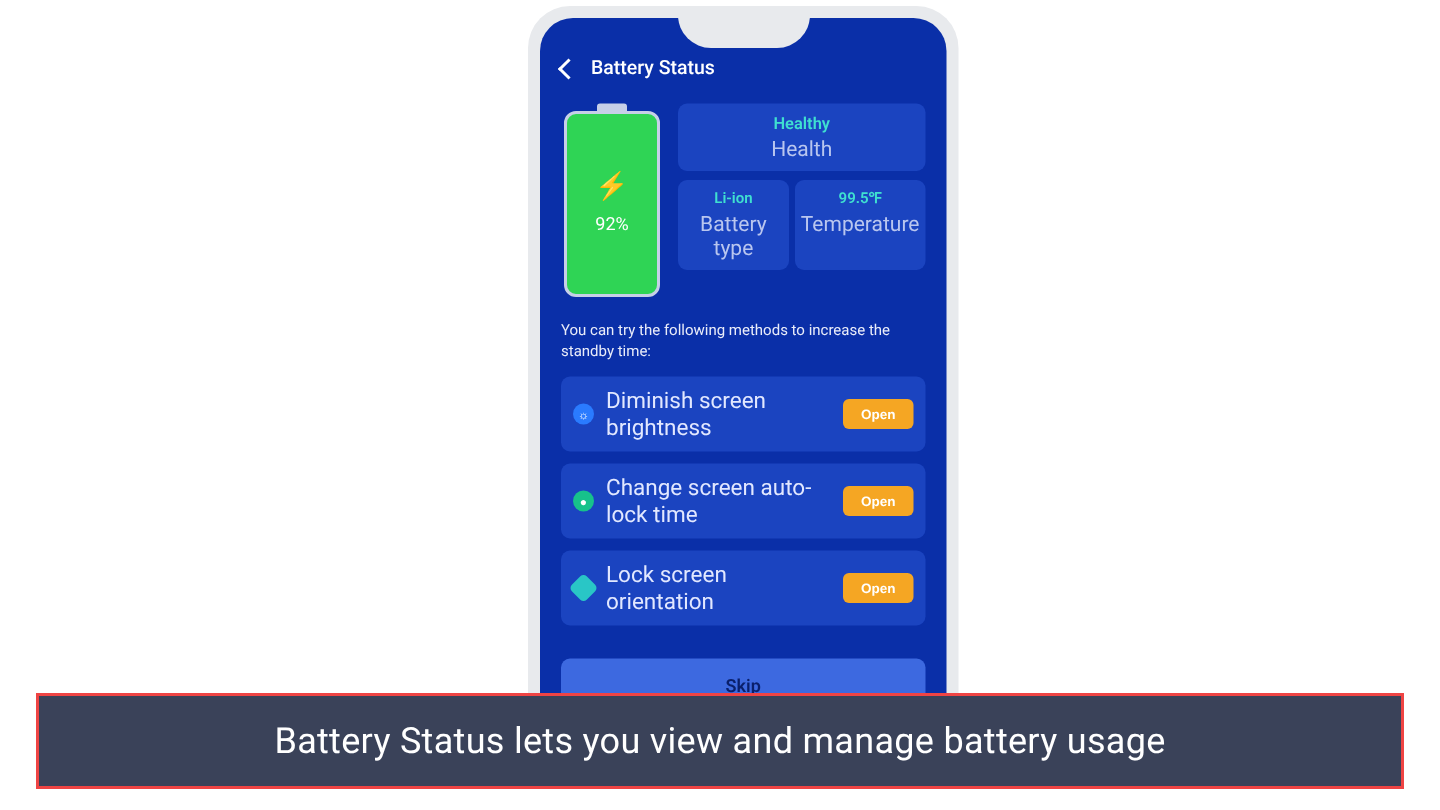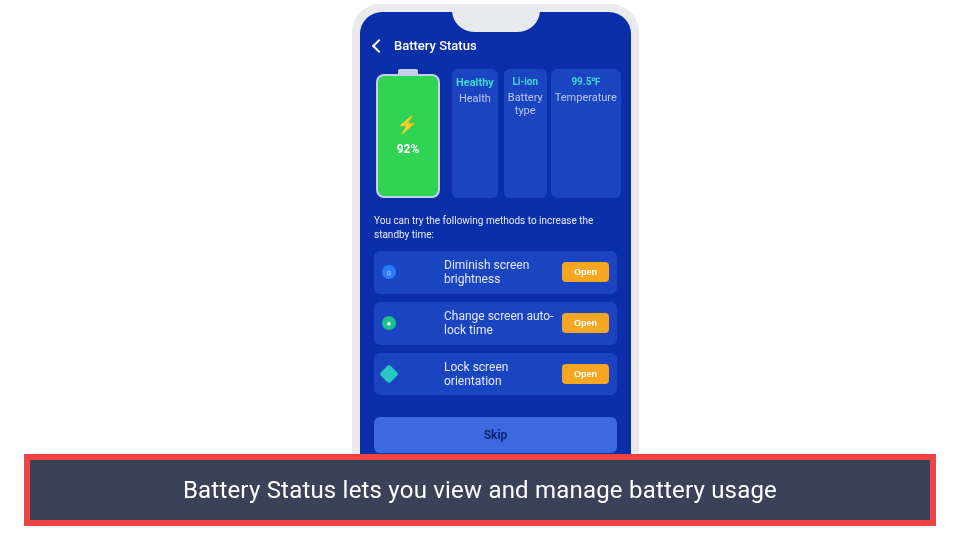--- a/index.html
+++ b/index.html
@@ -86,44 +86,44 @@
     justify-content:center;
     gap:8px;
     color:#fff;
   }
   .bolt {
     font-size: 18px;
     line-height:1;
   }
   .pct {
     font-size: 12px;
-    font-weight:700;
+    font-weight:400;
   }
   
   .stats {
     flex:1;
     display:flex;
-    flex-direction:row;
+    flex-direction:column;
     gap:6px;
   }
   .card {
     background: #1b44c0;
     border-radius: 6px;
     text-align:center;
     padding: 7px 4px 6px 4px;
   }
   .card .val {
     color:#3fe0d0;
     font-size:10px;
     font-weight:600;
     line-height:1.2;
   }
   .card .lab {
     color:#b9c6ef;
-    font-size:11px;
+    font-size:14px;
     margin-top:3px;
   }
   .row2 {
     display:flex;
     gap:4px;
   }
   .row2 .card { flex:1; }
   .healthy .val { font-size:11px; }
   .tip {
     font-size: 10px;
@@ -146,24 +146,23 @@
     flex:0 0 14px;
     display:flex;align-items:center;justify-content:center;
     font-size:8px;
     color:#fff;
   }
   .micon.b1{ background:#2a7bff; }
   .micon.b2{ background:#17c28b; }
   .micon.b3{ background:#29c6c6; transform:rotate(45deg); border-radius:3px;}
   .mlabel {
     flex:1;
-    font-size:12px;
+    font-size:15px;
     color:#e2e8ff;
     line-height:1.2;
-    margin-left:40px;
   }
   .open {
     background:#f5a623;
     color:#fff;
     font-size:9px;
     font-weight:700;
     border:none;
     border-radius:4px;
     padding:5px 12px;
   }
@@ -177,21 +176,21 @@
     font-size:12px;
     font-weight:600;
   }
   
   .caption {
     position:absolute;
     left:24px;
     bottom:14px;
     right:24px;
     background:#3a4259;
-    border:6px solid #ef4444;
+    border:2px solid #ef4444;
     color:#fff;
     text-align:center;
     font-size:24px;
     padding:16px 10px;
     font-weight:400;
     letter-spacing:0.2px;
   }
 </style>
 </head>
 <body>

